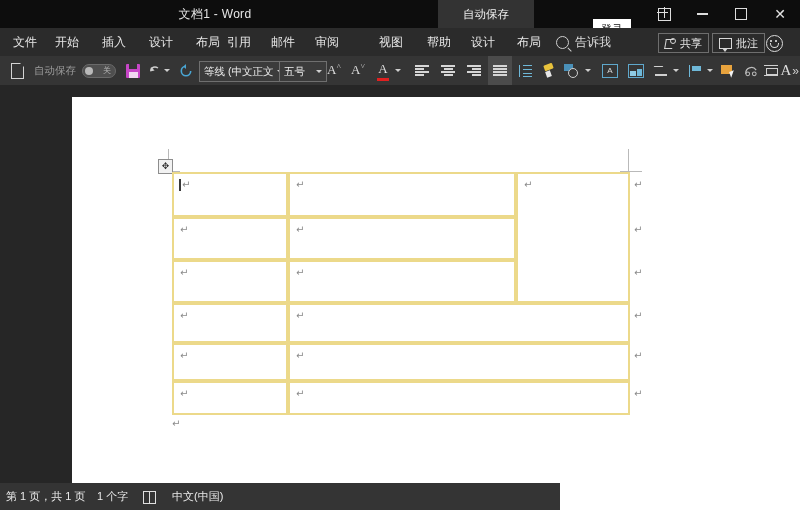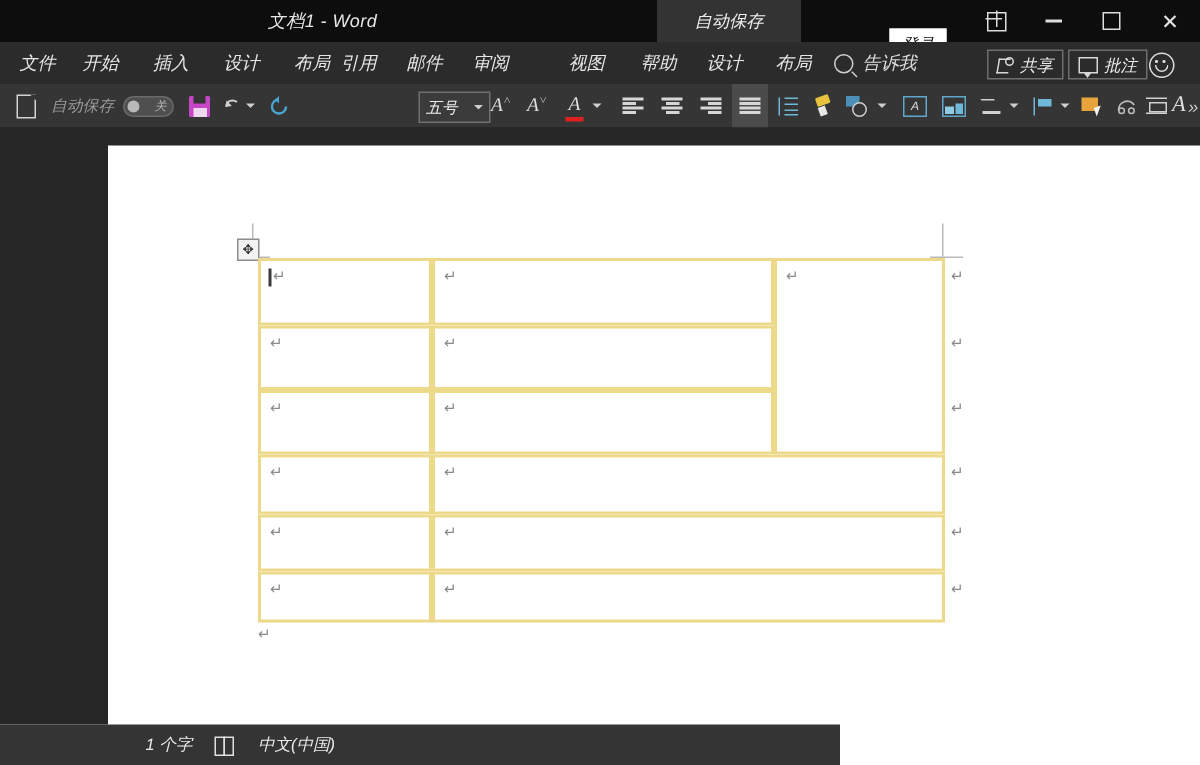--- a/index.html
+++ b/index.html
@@ -2,21 +2,21 @@
 <html><head>
 <meta charset="utf-8">
 <style>
   html,body{margin:0;padding:0;}
   body{
     width:800px;height:510px;overflow:hidden;
     background:#ffffff;
     font-family:"Liberation Sans","DejaVu Sans",sans-serif;
     -webkit-font-smoothing:antialiased;
   }
-  #app{position:relative;width:800px;height:510px;overflow:hidden;background:#fff;font-style:italic;}
+  #app{position:relative;width:800px;height:510px;overflow:hidden;background:#fff;}
 
   
   .titlebar{
     position:absolute;left:0;top:0;width:800px;height:28px;
     background:#0d0d0d;color:#e8e8e8;
   }
   .title-text{
     position:absolute;left:0;top:0;width:430px;height:28px;
     display:flex;align-items:center;justify-content:center;
     font-size:12px;color:#e6e6e6;letter-spacing:.3px;
@@ -275,20 +275,24 @@
       <span class="caret"></span>
     </div>
 
     <div class="tbi" style="left:175px;width:22px">
       <svg width="14" height="14" viewBox="0 0 14 14">
         <path d="M7 2.3 A4.7 4.7 0 1 0 11.7 7" stroke="#49a6d4" stroke-width="1.6" fill="none"></path>
         <path d="M7 0 L7 5 L4.4 2.5 Z" fill="#49a6d4"></path>
       </svg>
     </div>
 
+    <div class="fbox" style="left:199px;width:76px">
+      <span>等线 (中文正⽂</span>
+      <span class="caret" style="margin-left:auto"></span>
+    </div>
     <div class="fbox" style="left:279px;width:38px">
       <span>五号</span>
       <span class="caret" style="margin-left:auto"></span>
     </div>
 
     <div class="tbi" style="left:324px;width:20px">
       <span class="bigA">A<span class="supA">˄</span></span>
     </div>
     <div class="tbi" style="left:348px;width:20px">
       <span class="bigA">A<span class="supA">˅</span></span>
@@ -476,20 +480,21 @@
         <span class="eorow" style="left:562px;top:254px;">↵</span>
         <span class="eorow" style="left:562px;top:292px;">↵</span>
       </div>
 
       <span class="eorow" style="left:100px;top:322px;">↵</span>
 
     </div>
   </div>
 
   <div class="statusbar">
+    <div class="st-item" style="left:6px">第 1 页，共 1 页</div>
     <div class="st-item" style="left:97px">1 个字</div>
     <div class="st-item" style="left:143px">
       <span class="bookico"></span>
     </div>
     <div class="st-item" style="left:172px">中文(中国)</div>
   </div>
 
 </div>
 
 </body></html>

